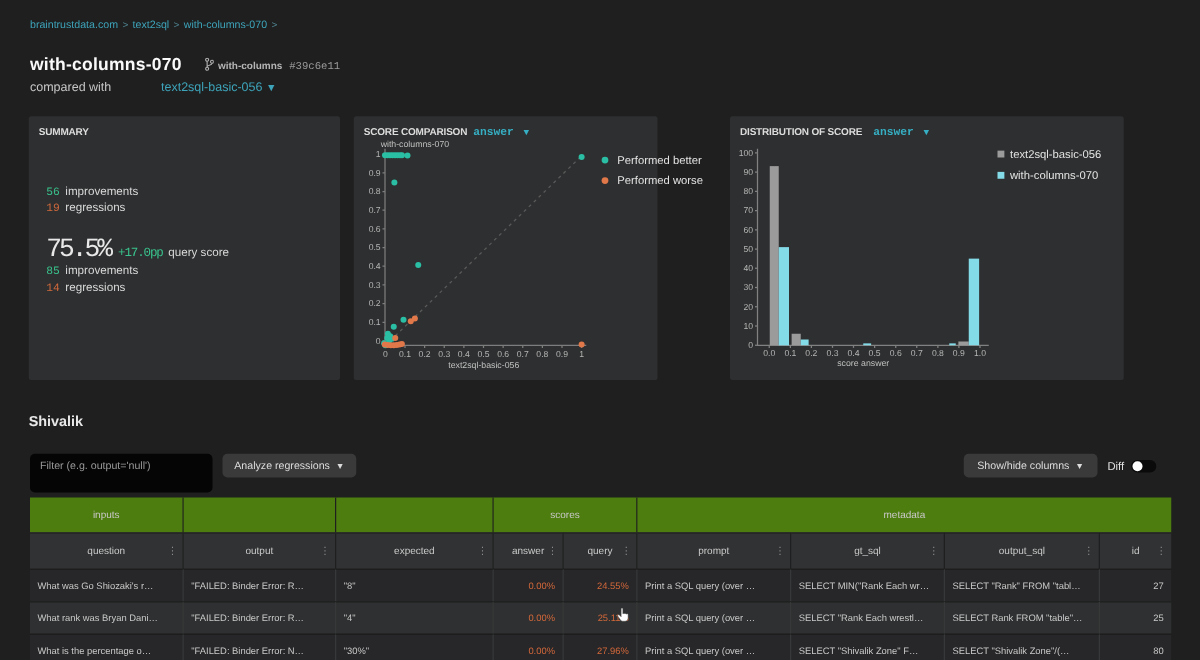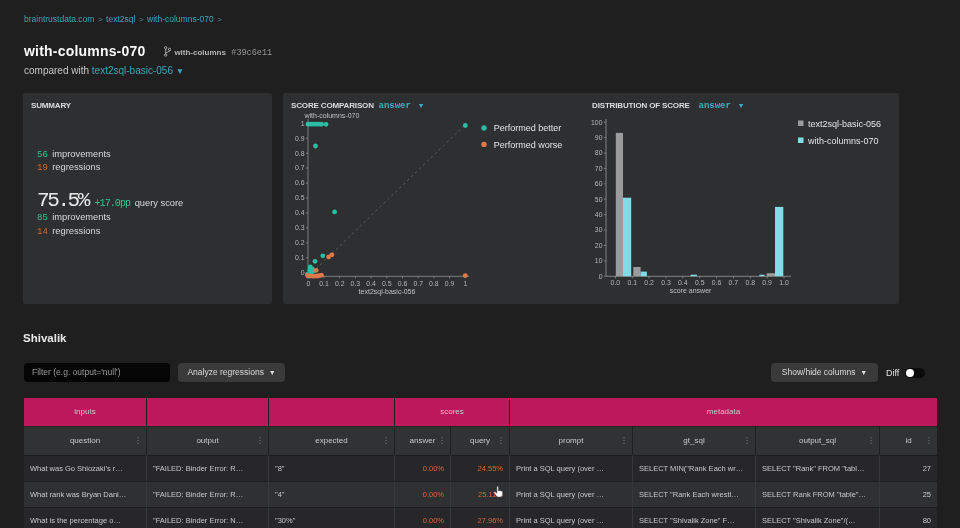--- a/index.html
+++ b/index.html
@@ -8,49 +8,49 @@
   .mono { font-family:"Liberation Mono", monospace; }
   .abs { position:absolute; }
   body { position:relative; }
 
   
   .crumb { position:absolute; left:24px; top:14px; font-size:8.5px; color:#3da4ba; }
   .crumb .sep { color:#4f8591; padding:0 3.5px; font-size:8px; }
   .title { position:absolute; left:24px; top:43px; font-size:14px; font-weight:bold; color:#fafafa; letter-spacing:0.2px; }
   .branchmeta { position:absolute; left:164px; top:46px; color:#b0b0b0; font-size:8.5px; }
   .cmp { position:absolute; left:24px; top:65px; font-size:10px; color:#c7c7c7; }
-  .cmp .teal { color:#3da4ba; }
+  .cmp .teal { color:#3da4ba;margin-left:37px; }
 
   
   .card { position:absolute; top:93px; height:211px; background:#2e2f30; border-radius:2px; }
   .card h3 { font-size:8px; font-weight:bold; letter-spacing:-0.15px; color:#dcdcdc; position:absolute; top:7.5px; left:8px; }
   .mopt { font-family:"Liberation Mono", monospace; font-size:9px; font-weight:bold; color:#36afc4; }
 
   
   .bignum { font-family:"Liberation Mono", monospace; font-size:21px; letter-spacing:-2.4px; color:#e8e8e8; margin-right:2px; }
   .pp { font-family:"Liberation Mono", monospace; font-size:10px; letter-spacing:-0.9px; color:#39c28d; }
   .sclabel { font-size:9.3px; color:#d9d9d9; }
   .imp { font-family:"Liberation Mono", monospace; font-size:9px; color:#39c28d; }
   .reg { font-family:"Liberation Mono", monospace; font-size:9px; color:#d0693c; }
   .suffix { font-size:9.3px; color:#d9d9d9; }
 
   
   .h2 { position:absolute; left:23px; top:332px; font-size:11.5px; font-weight:bold; color:#e8e8e8; }
-  .filter { position:absolute; left:24px; top:363px; width:146px; height:19px; background:#050505; border-radius:4px; color:#9a9a9a; font-size:8.5px; line-height:19px; padding-left:8px; }
+  .filter { position:absolute; left:24px; top:363px; width:146px; height:31px; background:#050505; border-radius:4px; color:#9a9a9a; font-size:8.5px; line-height:19px; padding-left:8px; }
   .btn { position:absolute; top:363px; height:19px; background:#3a3a3a; border-radius:4px; color:#dcdcdc; font-size:8.5px; line-height:19px; text-align:center; }
   .difflabel { position:absolute; left:886px; top:368px; font-size:9px; color:#e0e0e0; }
   .toggle { position:absolute; left:905px; top:368px; width:20px; height:9.5px; background:#0a0a0a; border-radius:5px; }
   .knob { position:absolute; left:1px; top:0.9px; width:7.8px; height:7.8px; background:#ffffff; border-radius:50%; }
 
   
   .tbl { position:absolute; left:24px; top:398px; width:913px; }
   .trow { display:grid; grid-template-columns:123px 122px 126px 56px 59px 123px 123px 124px 57px; }
   .trow > div { box-sizing:border-box; overflow:hidden; white-space:nowrap; position:relative; }
   .grow { height:28px; }
-  .grow > div { background:#be185d; border-right:1px solid #1f1f1f; font-size:8px; color:#c9c9c9; text-align:center; line-height:28px; }
+  .grow > div { background:#4d7c0f; border-right:1px solid #1f1f1f; font-size:8px; color:#c9c9c9; text-align:center; line-height:28px; }
   .hrow { height:29px; }
   .hrow > div { background:#313233; border-right:1px solid #1f1f1f; border-top:1px solid #232323; font-size:8px; color:#c9c9c9; text-align:center; line-height:28px; }
   .hrow .dots { position:absolute; right:4px; top:0; color:#8d8d8d; font-size:8px; }
   .drow { height:26px; background:#272729; }
   .drow > div { border-right:1px solid #373839; border-top:1px solid #1d1d1d; font-family:Liberation Sans, sans-serif; font-size:7.5px; color:#c9c9c9; padding:0 6px; line-height:26.5px; }
   .drow.hov { background:#2f3031; }
   .trow > div:last-child { border-right:none; }
   .drow > div.score { color:#d5683a; text-align:right; }
   .drow > div.num { text-align:right; }
 </style>
@@ -73,21 +73,21 @@
 
 <div class="card" style="left:23px; width:249px;">
   <h3>SUMMARY</h3>
   <div class="abs" style="left:14px; top:50px;"><span class="imp">56</span> <span class="suffix">improvements</span></div>
   <div class="abs" style="left:14px; top:62.5px;"><span class="reg">19</span> <span class="suffix">regressions</span></div>
   <div class="abs" style="left:14px; top:96px;"><span class="bignum">75.5%</span> <span class="pp">+17.0pp</span> <span class="sclabel">query score</span></div>
   <div class="abs" style="left:14px; top:113px;"><span class="imp">85</span> <span class="suffix">improvements</span></div>
   <div class="abs" style="left:14px; top:126.5px;"><span class="reg">14</span> <span class="suffix">regressions</span></div>
 </div>
 
-<div class="card" style="left:283px; width:323px;">
+<div class="card" style="left:283px; width:243px;">
   <h3>SCORE COMPARISON</h3>
   <div class="abs mopt" style="left:95.5px; top:8px;">answer <span style="font-size:7.5px; letter-spacing:0; margin-left:2.5px;">▼</span></div>
   <svg class="abs" style="left:0; top:0;" width="291" height="211" viewBox="0 0 291 211">
     <g id="scatter">
     <path d="M25 26 V183.3 H186" fill="none" stroke="#7d7d7d" stroke-width="1"></path>
     <line x1="25.3" y1="183.3" x2="183" y2="31" stroke="#5a5a5a" stroke-width="1" stroke-dasharray="2.5,3"></line>
     <line x1="23" y1="179.7" x2="25" y2="179.7" stroke="#7d7d7d" stroke-width="1"></line>
     <text x="21.5" y="182.0" font-size="6.9" fill="#b5b5b5" text-anchor="end" font-family="Liberation Sans, sans-serif">0</text>
     <line x1="23" y1="164.8" x2="25" y2="164.8" stroke="#7d7d7d" stroke-width="1"></line>
     <text x="21.5" y="167.1" font-size="6.9" fill="#b5b5b5" text-anchor="end" font-family="Liberation Sans, sans-serif">0.1</text>

